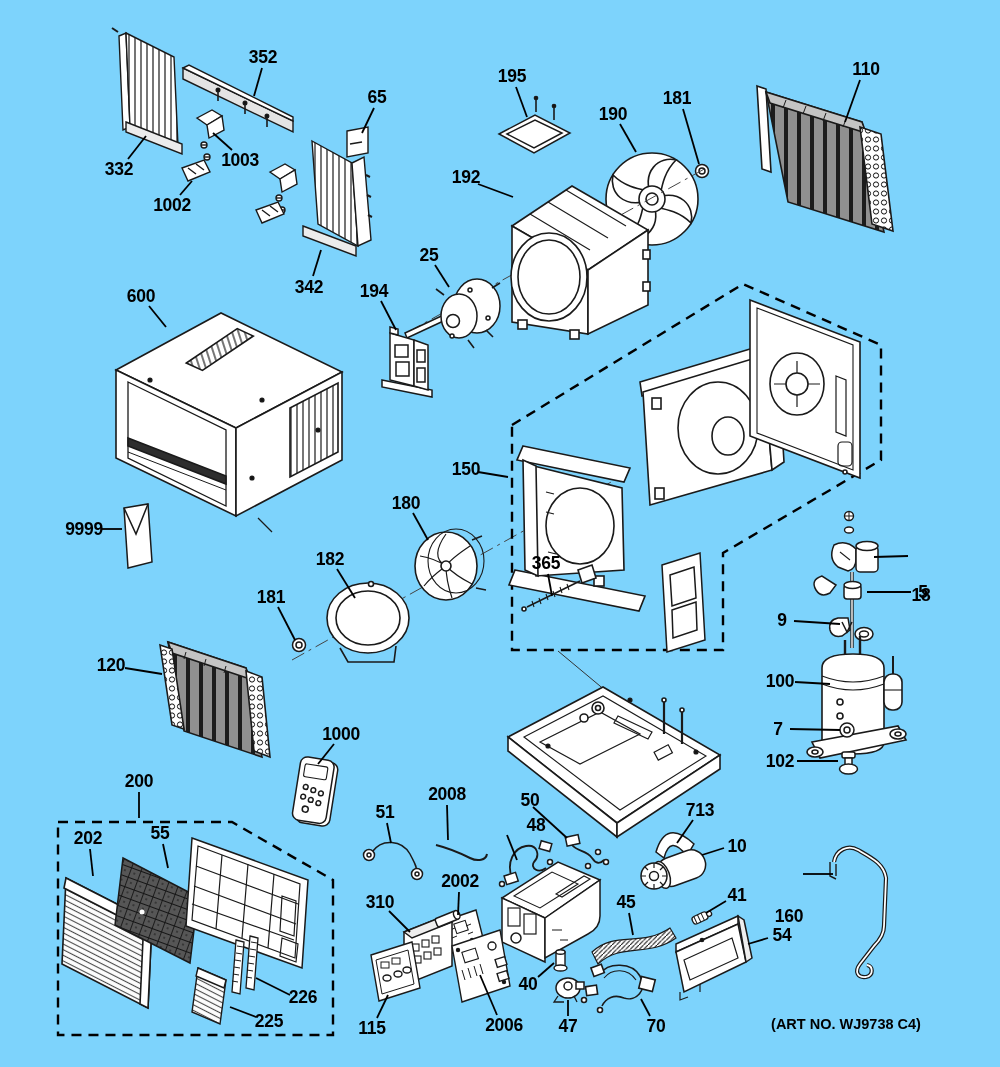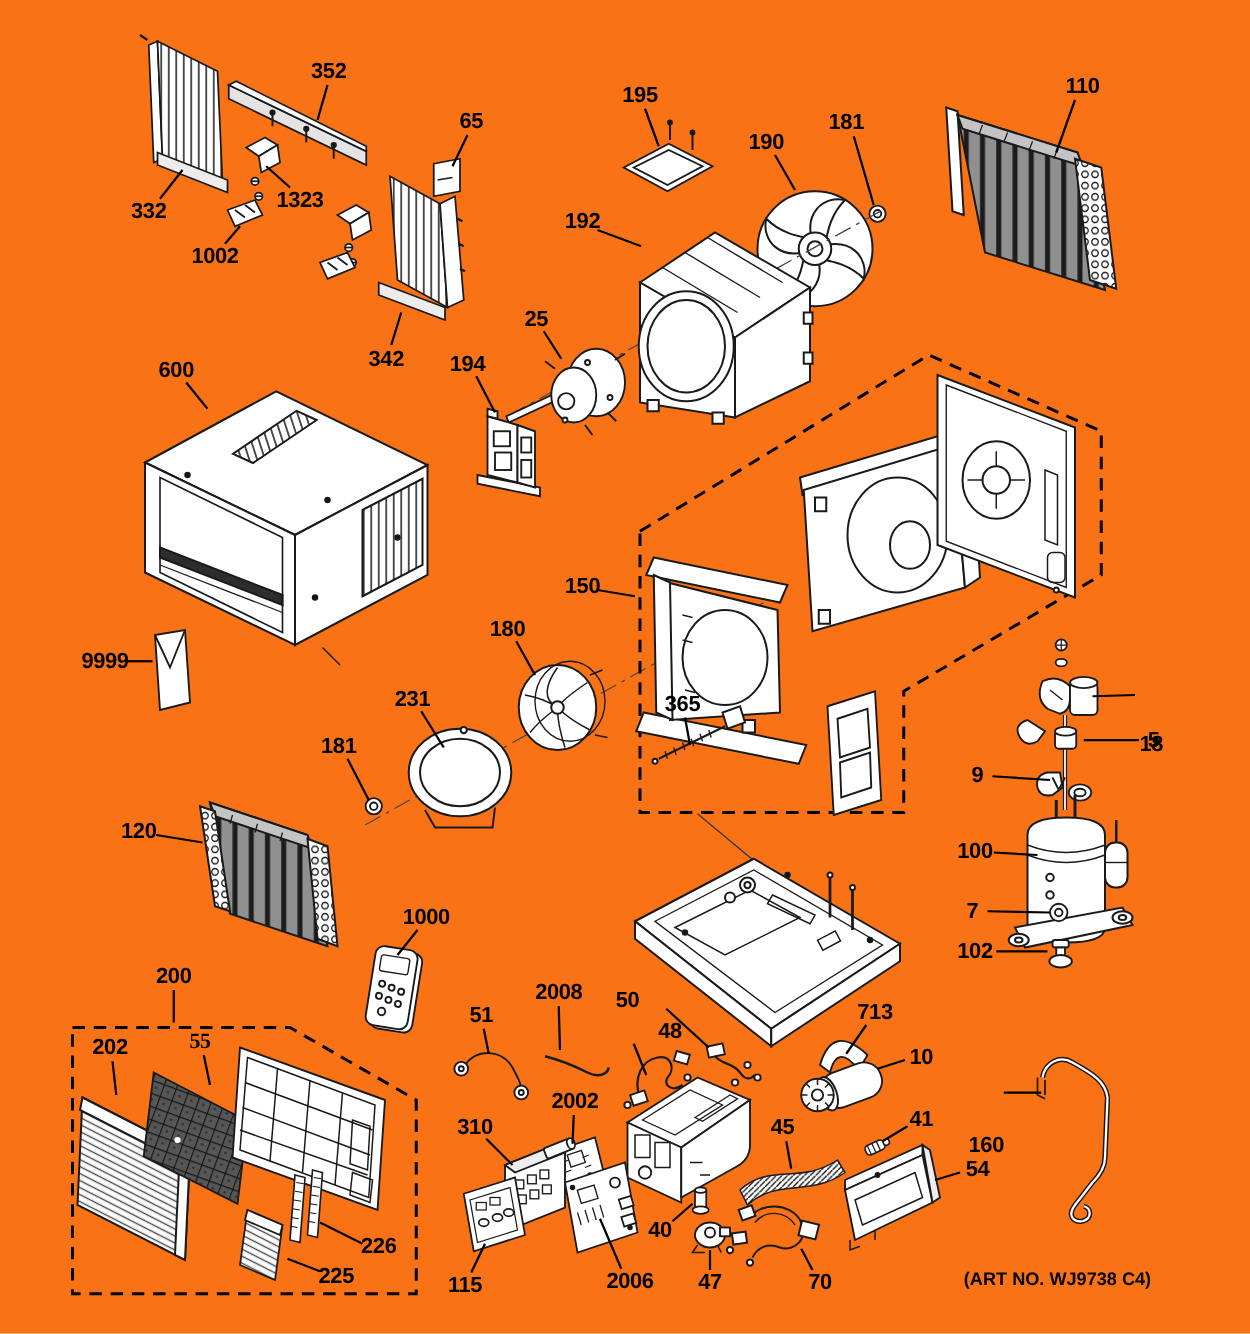--- a/index.html
+++ b/index.html
@@ -1,16 +1,16 @@
 <!DOCTYPE html>
 <html><head>
 <meta charset="utf-8">
 <style>
   html,body{margin:0;padding:0;background:#fff;}
-  .stage{position:relative;width:1000px;height:1067px;background:#f97316;overflow:hidden;
+  .stage{position:relative;width:1000px;height:1067px;background:#7dd3fc;overflow:hidden;
          font-family:"Liberation Sans",sans-serif;}
   svg.art,svg.leaders{position:absolute;left:0;top:0;width:1000px;height:1067px;}
   svg.leaders line{stroke:#000;stroke-width:1.8;}
   .part-label{position:absolute;transform:translate(-50%,-50%);
       font:700 17.5px "Liberation Sans",sans-serif;color:#000;white-space:nowrap;
       letter-spacing:-0.3px;}
   .artno{position:absolute;transform:translate(-50%,-50%);
       font:700 14.5px "Liberation Sans",sans-serif;color:#000;white-space:nowrap;}
   .art *{vector-effect:none;}
 </style>
@@ -554,54 +554,54 @@
       <line x1="724" y1="848" x2="702" y2="855"></line>
       <line x1="726" y1="901" x2="706" y2="913"></line>
       <line x1="768" y1="938" x2="748" y2="944"></line>
       <line x1="803" y1="874" x2="833" y2="874"></line>
     </svg>
 
 <div id="labels">
       <div class="part-label" style="left: 263px; top: 57px;">352</div>
       <div class="part-label" style="left: 377px; top: 97px;">65</div>
       <div class="part-label" style="left: 119px; top: 169px;">332</div>
-      <div class="part-label" style="left: 240px; top: 160px;">1323</div>
+      <div class="part-label" style="left: 240px; top: 160px;">1003</div>
       <div class="part-label" style="left: 172px; top: 205px;">1002</div>
       <div class="part-label" style="left: 309px; top: 287px;">342</div>
       <div class="part-label" style="left: 512px; top: 76px;">195</div>
       <div class="part-label" style="left: 613px; top: 114px;">190</div>
       <div class="part-label" style="left: 677px; top: 98px;">181</div>
       <div class="part-label" style="left: 866px; top: 69px;">110</div>
       <div class="part-label" style="left: 466px; top: 177px;">192</div>
       <div class="part-label" style="left: 429px; top: 255px;">25</div>
       <div class="part-label" style="left: 374px; top: 291px;">194</div>
       <div class="part-label" style="left: 141px; top: 296px;">600</div>
       <div class="part-label" style="left: 466px; top: 469px;">150</div>
       <div class="part-label" style="left: 84px; top: 529px;">9999</div>
       <div class="part-label" style="left: 406px; top: 503px;">180</div>
-      <div class="part-label" style="left: 330px; top: 559px;">231</div>
+      <div class="part-label" style="left: 330px; top: 559px;">182</div>
       <div class="part-label" style="left: 271px; top: 597px;">181</div>
       <div class="part-label" style="left: 546px; top: 563px;">365</div>
       <div class="part-label" style="left: 111px; top: 665px;">120</div>
       <div class="part-label" style="left: 341px; top: 734px;">1000</div>
       <div class="part-label" style="left: 921px; top: 555px; margin-top: 40px;">18</div>
       <div class="part-label" style="left: 923px; top: 592px;">5</div>
       <div class="part-label" style="left: 782px; top: 620px;">9</div>
       <div class="part-label" style="left: 780px; top: 681px;">100</div>
       <div class="part-label" style="left: 778px; top: 729px;">7</div>
       <div class="part-label" style="left: 780px; top: 761px;">102</div>
       <div class="part-label" style="left: 139px; top: 781px;">200</div>
       <div class="part-label" style="left: 88px; top: 838px; text-align: center;">202</div>
-      <div class="part-label" style="left: 160px; top: 833px; font-family: Liberation Serif, serif;">55</div>
+      <div class="part-label" style="left: 160px; top: 833px;">55</div>
       <div class="part-label" style="left: 303px; top: 997px;">226</div>
       <div class="part-label" style="left: 269px; top: 1021px;">225</div>
       <div class="part-label" style="left: 385px; top: 812px;">51</div>
       <div class="part-label" style="left: 447px; top: 794px;">2008</div>
       <div class="part-label" style="left: 503px; top: 825px; margin-left: 33px;">48</div>
-      <div class="part-label" style="left: 494px; top: 800px; padding-left: 16px;">50</div>
+      <div class="part-label" style="left: 522px; top: 800px; padding-left: 16px;">50</div>
       <div class="part-label" style="left: 460px; top: 881px;">2002</div>
       <div class="part-label" style="left: 380px; top: 902px;">310</div>
       <div class="part-label" style="left: 372px; top: 1028px;">115</div>
       <div class="part-label" style="left: 504px; top: 1025px;">2006</div>
       <div class="part-label" style="left: 528px; top: 984px;">40</div>
       <div class="part-label" style="left: 568px; top: 1026px;">47</div>
       <div class="part-label" style="left: 656px; top: 1026px;">70</div>
       <div class="part-label" style="left: 626px; top: 902px;">45</div>
       <div class="part-label" style="left: 700px; top: 810px;">713</div>
       <div class="part-label" style="left: 737px; top: 846px;">10</div>

